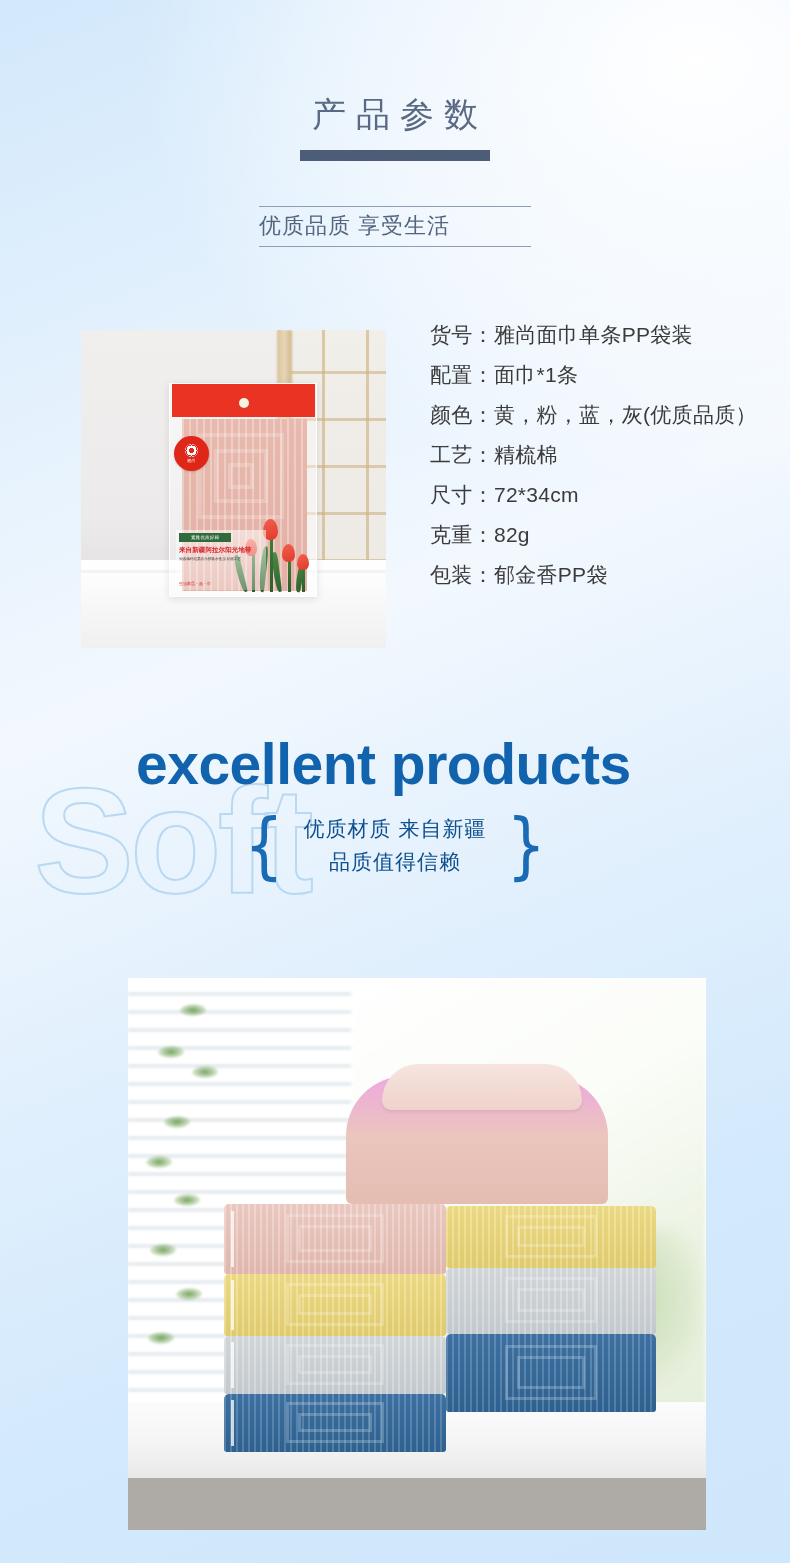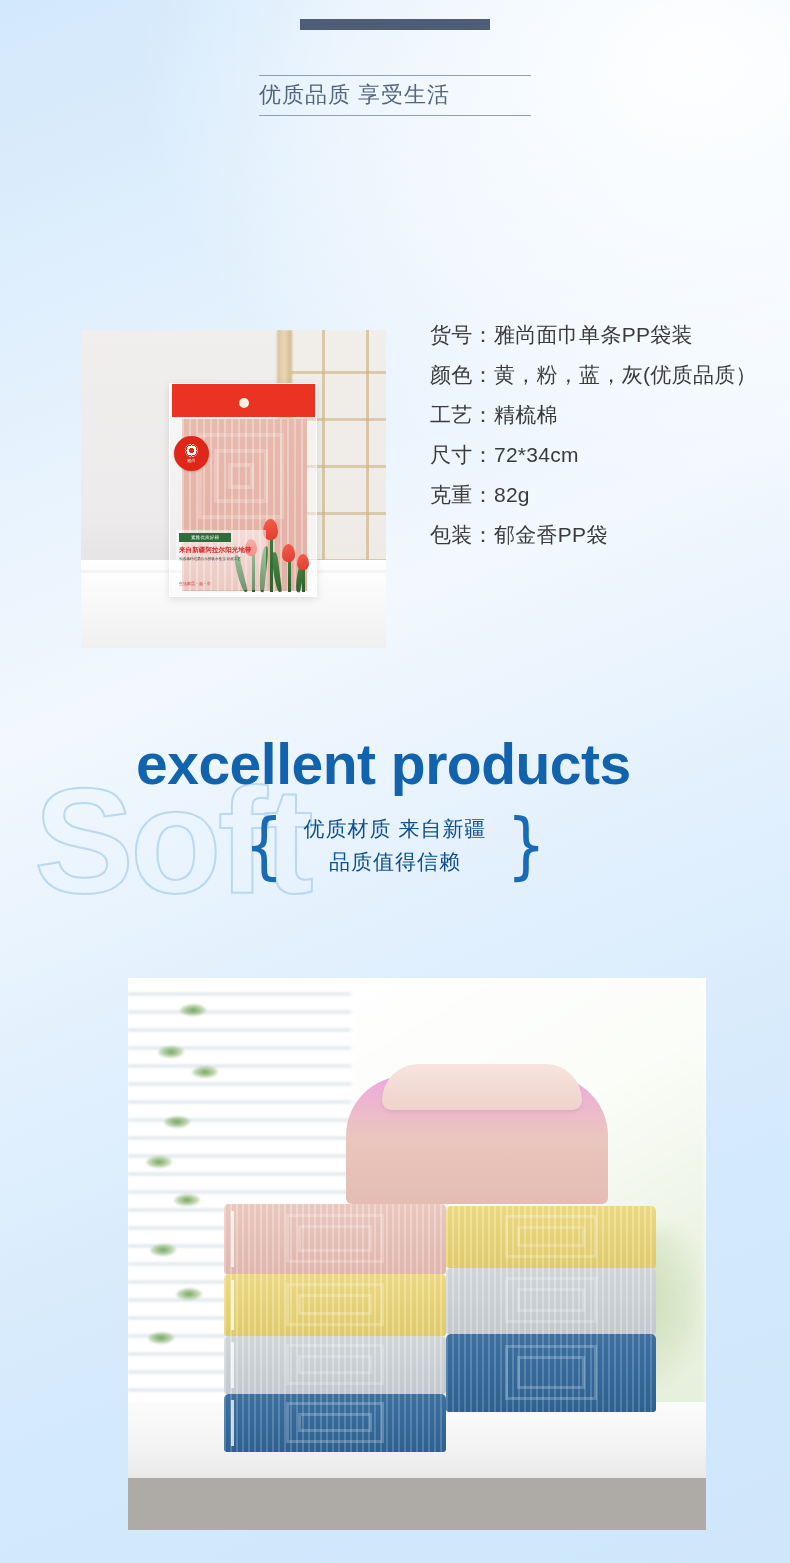--- a/index.html
+++ b/index.html
@@ -304,20 +304,21 @@
     position: absolute; left: 36px; top: -12px; width: 200px; height: 46px;
     border-radius: 70px 70px 18px 18px;
     background: linear-gradient(180deg,#f7e4df,#efd2cb);
     box-shadow: 0 2px 3px rgba(170,140,135,0.25);
   }
 </style>
 </head>
 <body>
 
 <div class="header">
+  <div class="page-title">产品参数</div>
   <div class="title-bar"></div>
   <div class="subtitle-wrap">
     <div class="subtitle">优质品质 享受生活</div>
   </div>
 </div>
 
 <div class="spec-section">
 
   <div class="pkg-photo">
     <div class="wall"></div>
@@ -359,20 +360,23 @@
         <div class="tiny2">生活家居・面・巾</div>
       </div>
     </div>
   </div>
 
   <div class="spec-list">
     <div class="spec-row">
       <span>货号：</span><span>雅尚面巾单条PP袋装</span>
     </div>
     <div class="spec-row">
+      <span>配置：</span><span>面巾*1条</span>
+    </div>
+    <div class="spec-row">
       <span>颜色：</span><span>黄，粉，蓝，灰(优质品质）</span>
     </div>
     <div class="spec-row">
       <span>工艺：</span><span>精梳棉</span>
     </div>
     <div class="spec-row">
       <span>尺寸：</span><span>72*34cm</span>
     </div>
     <div class="spec-row">
       <span>克重：</span><span>82g</span>

